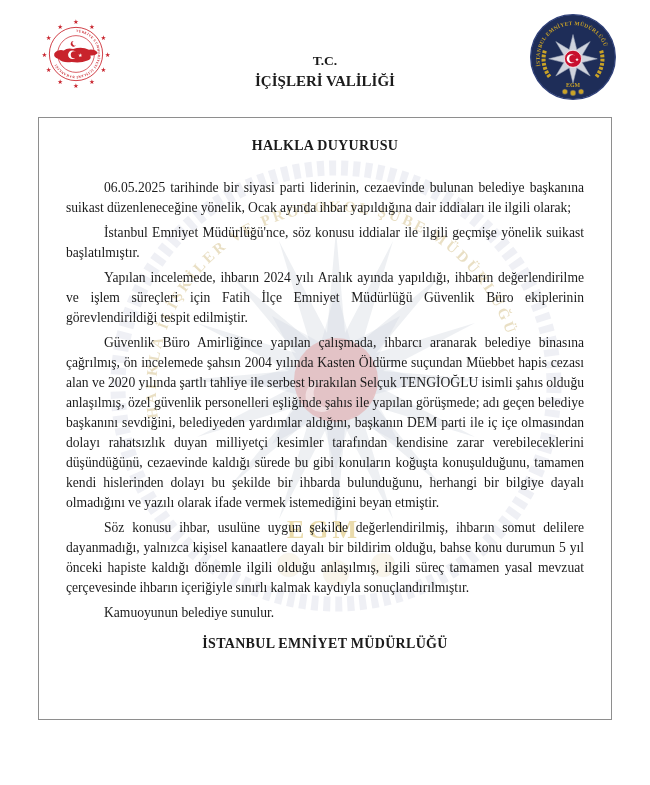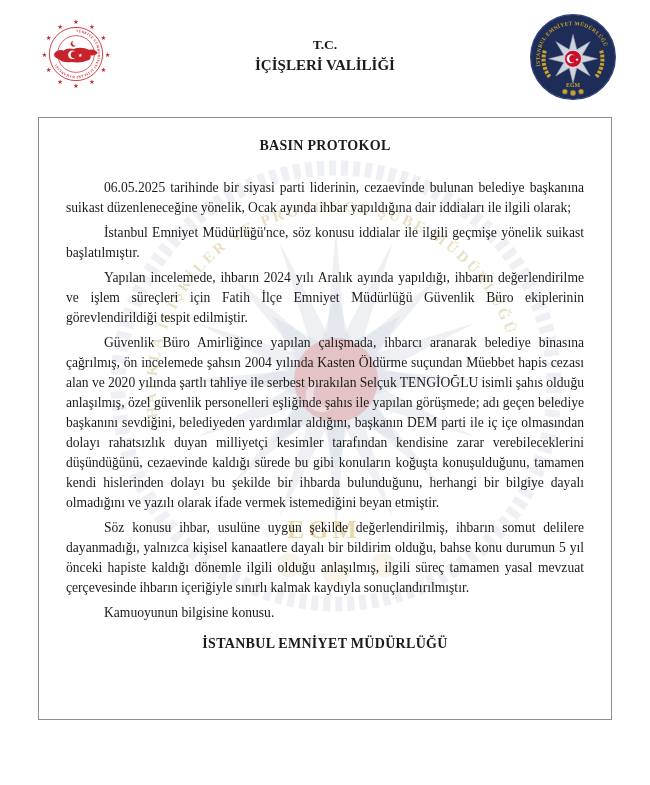--- a/index.html
+++ b/index.html
@@ -15,21 +15,21 @@
   .header{
     position:absolute;left:0;top:0;width:650px;height:112px;
     display:flex;align-items:flex-start;
   }
   .logo-left{position:absolute;left:40px;top:18px;width:72px;height:72px;}
   .logo-right{position:absolute;left:528px;top:12px;width:90px;height:90px;}
   .header-center{
     position:absolute;left:150px;top:34px;width:350px;
     text-align:center;font-weight:bold;line-height:21px;
   }
-  .h-tc{font-size:13.5px;}
+  .h-tc{font-size:13.5px;margin-top:16px;}
   .h-valilik{font-size:15px;}
   .h-mudurluk{font-size:14.5px;}
   
   .doc-box{
     position:absolute;left:38px;top:117px;
     width:572px;height:601px;
     border:1px solid #8e8e8e;
     background:#ffffff;
     overflow:hidden;
   }
@@ -133,27 +133,27 @@
       <text font-size="15" font-weight="bold" fill="#bfa14f" letter-spacing="3" opacity="0.33">
         <textPath href="#wmArcPath">HALKLA İLİŞKİLER VE PROTOKOL ŞUBE MÜDÜRLÜĞÜ</textPath>
       </text>
       <text x="285" y="420" font-size="26" font-weight="bold" fill="#c9a227" letter-spacing="4" opacity="0.38" text-anchor="middle">EGM</text>
       <circle cx="250" cy="447" r="12" fill="#d9c07a" opacity="0.14" stroke="#31427a" stroke-opacity="0.14"></circle>
       <circle cx="297" cy="455" r="13" fill="#d9c07a" opacity="0.14" stroke="#31427a" stroke-opacity="0.14"></circle>
       <circle cx="344" cy="447" r="12" fill="#d9c07a" opacity="0.14" stroke="#31427a" stroke-opacity="0.14"></circle>
     </svg>
 
     <div class="doc-content">
-      <div class="doc-title">BASIN PROTOKOL</div>
+      <div class="doc-title">HALKLA DUYURUSU</div>
 
       <p class="body-par">06.05.2025 tarihinde bir siyasi parti liderinin, cezaevinde bulunan belediye başkanına suikast düzenleneceğine yönelik, Ocak ayında ihbar yapıldığına dair iddiaları ile ilgili olarak;</p>
       <p class="body-par">İstanbul Emniyet Müdürlüğü'nce, söz konusu iddialar ile ilgili geçmişe yönelik suikast başlatılmıştır.</p>
       <p class="body-par">Yapılan incelemede, ihbarın 2024 yılı Aralık ayında yapıldığı, ihbarın değerlendirilme ve işlem süreçleri için Fatih İlçe Emniyet Müdürlüğü Güvenlik Büro ekiplerinin görevlendirildiği tespit edilmiştir.</p>
       <p class="body-par">Güvenlik Büro Amirliğince yapılan çalışmada, ihbarcı aranarak belediye binasına çağrılmış, ön incelemede şahsın 2004 yılında Kasten Öldürme suçundan Müebbet hapis cezası alan ve 2020 yılında şartlı tahliye ile serbest bırakılan Selçuk TENGİOĞLU isimli şahıs olduğu anlaşılmış, özel güvenlik personelleri eşliğinde şahıs ile yapılan görüşmede; adı geçen belediye başkanını sevdiğini, belediyeden yardımlar aldığını, başkanın DEM parti ile iç içe olmasından dolayı rahatsızlık duyan milliyetçi kesimler tarafından kendisine zarar verebileceklerini düşündüğünü, cezaevinde kaldığı sürede bu gibi konuların koğuşta konuşulduğunu, tamamen kendi hislerinden dolayı bu şekilde bir ihbarda bulunduğunu, herhangi bir bilgiye dayalı olmadığını ve yazılı olarak ifade vermek istemediğini beyan etmiştir.</p>
       <p class="body-par">Söz konusu ihbar, usulüne uygun şekilde değerlendirilmiş, ihbarın somut delilere dayanmadığı, yalnızca kişisel kanaatlere dayalı bir bildirim olduğu, bahse konu durumun 5 yıl önceki hapiste kaldığı dönemle ilgili olduğu anlaşılmış, ilgili süreç tamamen yasal mevzuat çerçevesinde ihbarın içeriğiyle sınırlı kalmak kaydıyla sonuçlandırılmıştır.</p>
 
-      <p class="closing">Kamuoyunun bilgisine konusu.</p>
+      <p class="closing">Kamuoyunun belediye sunulur.</p>
 
       <div class="signature">İSTANBUL EMNİYET MÜDÜRLÜĞÜ</div>
     </div>
   </div>
 
 </div>
 
 </body></html>

